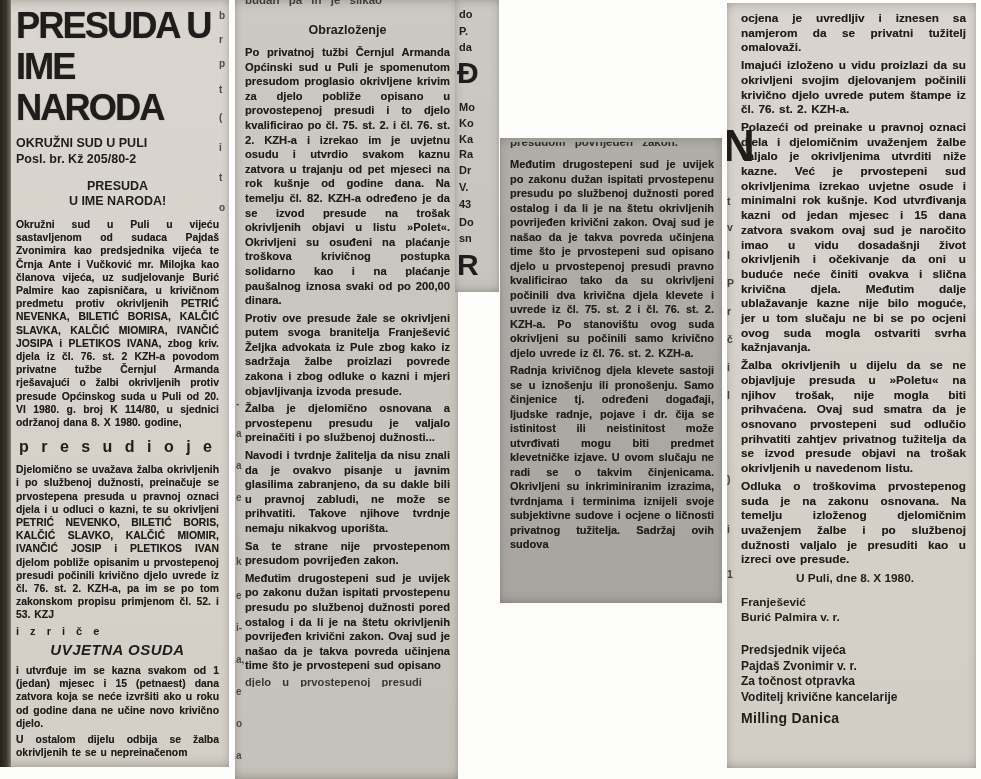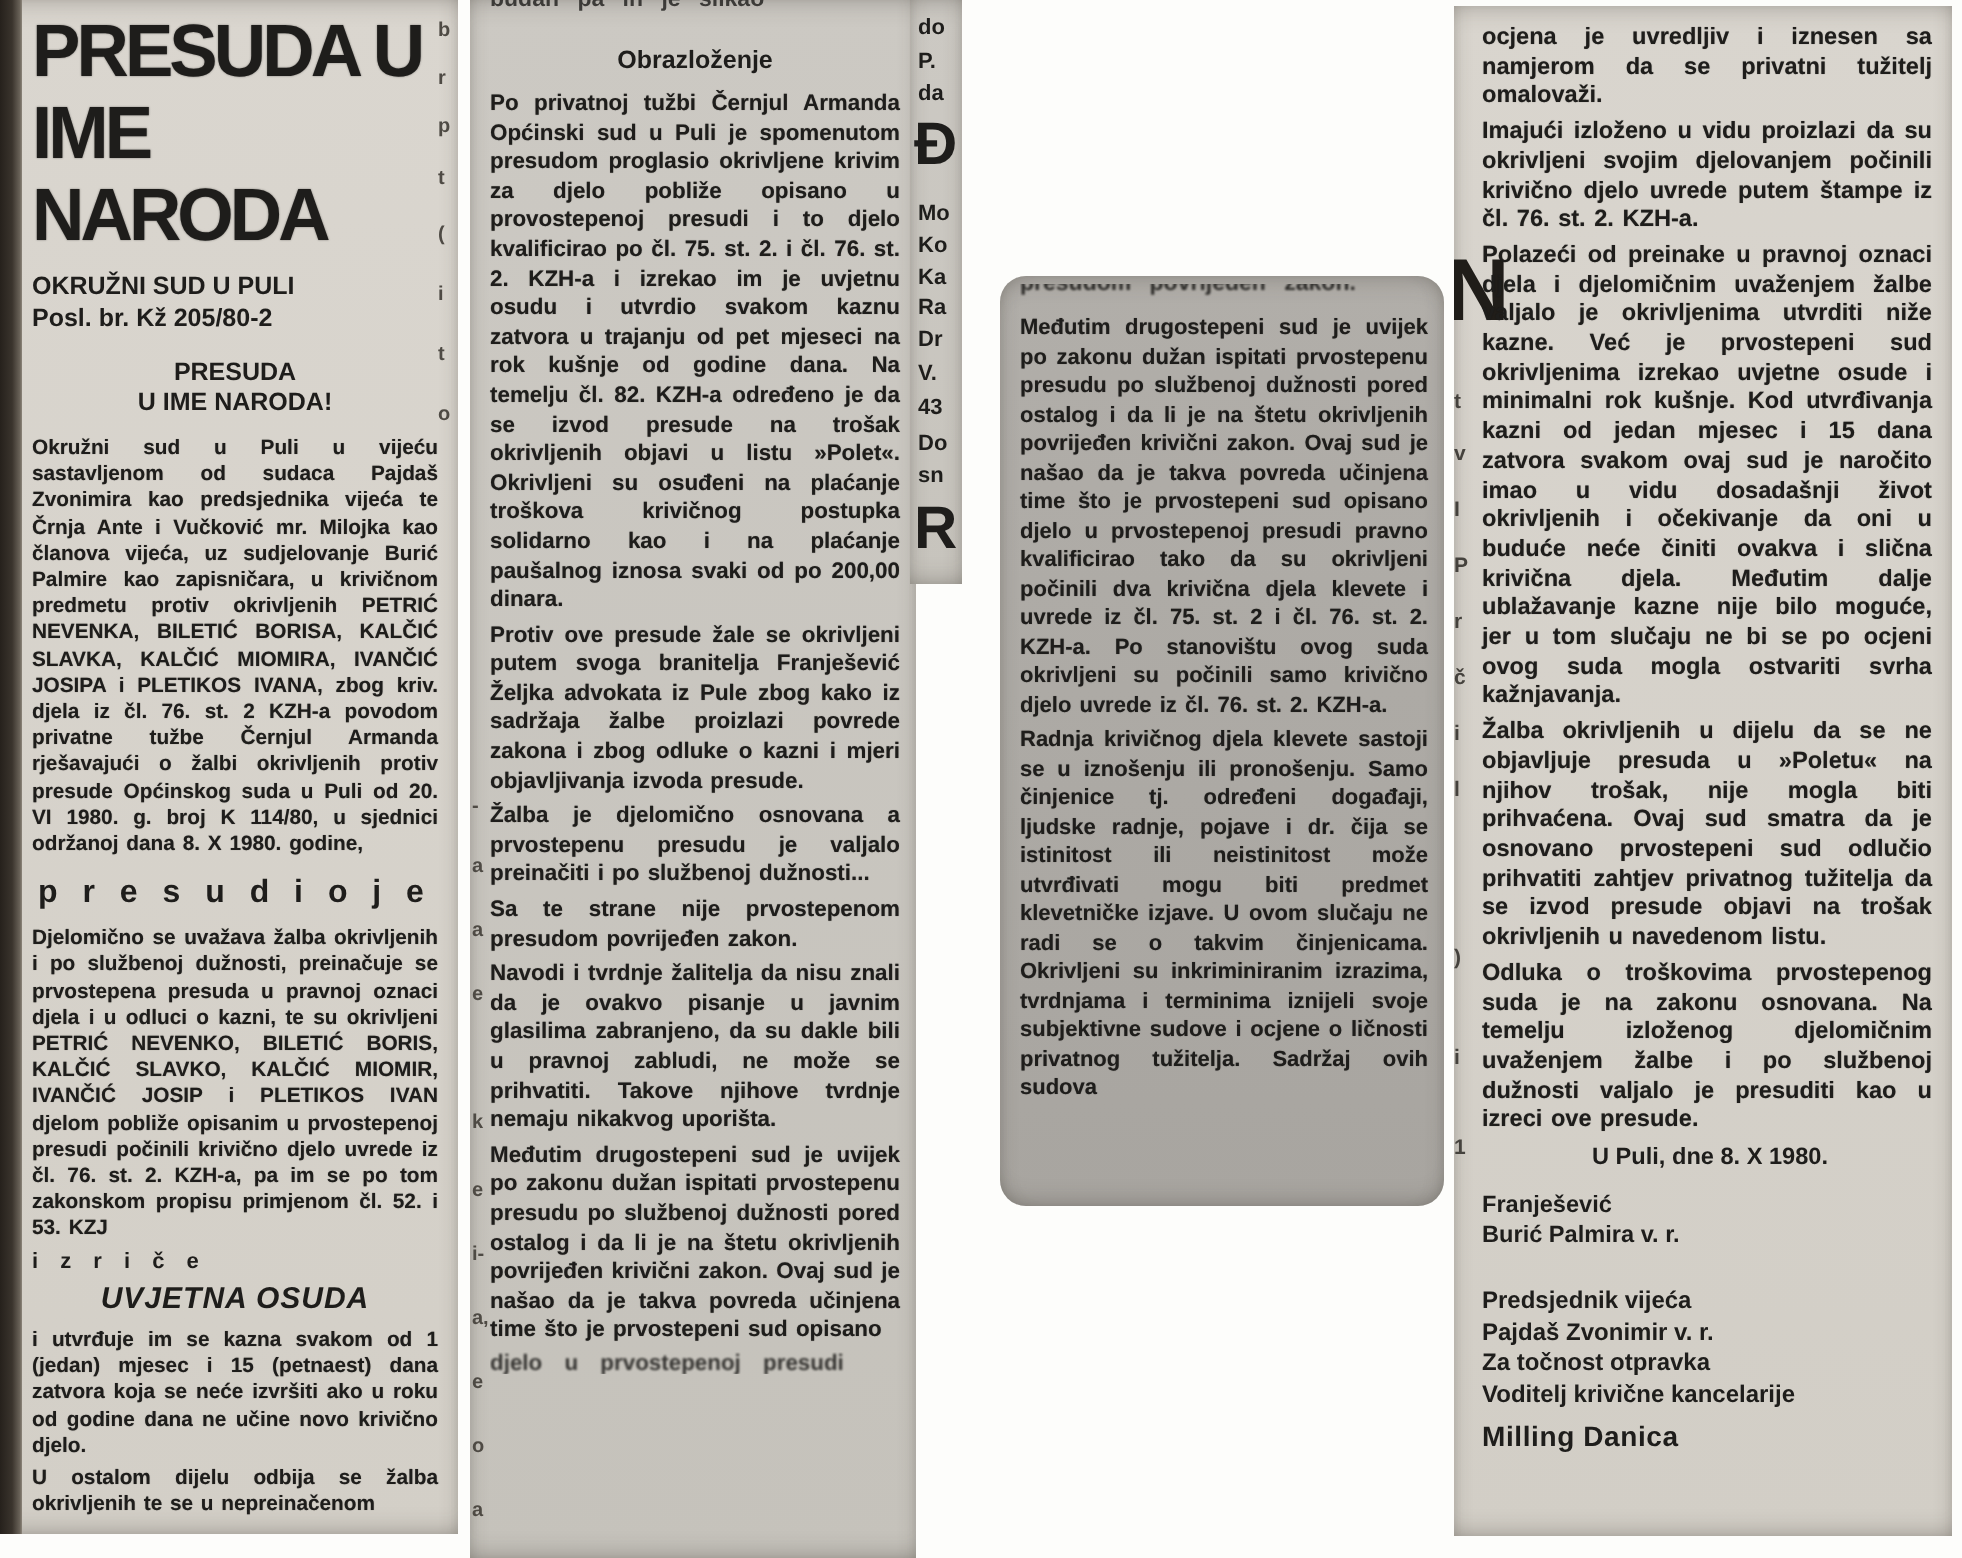--- a/index.html
+++ b/index.html
@@ -30,25 +30,25 @@
   
   .clip2{left:235px;top:0;width:223px;height:779px;background:linear-gradient(180deg,#ccc9c3,#c5c2bb);}
   .clip2 .inner{position:absolute;left:10px;top:0;width:205px;}
   .body2{font-size:11.2px;line-height:14.6px;}
   .obraz{font-size:12.5px;margin:10px 0 8px 0;}
   .cut-line{height:13px;overflow:hidden;}
   .cut-line span{display:block;transform:translateY(-6px);filter:blur(.3px);opacity:.8;font-size:11.5px;word-spacing:6px;}
   .cut-bottom{height:11px;overflow:hidden;}
   .cut-bottom span{display:block;filter:blur(.4px);opacity:.85;font-size:11.2px;word-spacing:8px;}
   .clip2 .lfrag{left:1px;top:0;width:8px;font-size:10px;}
-  .tab2{left:455px;top:0;width:26px;height:292px;background:linear-gradient(180deg,#ccc9c3,#c7c4bd);}
+  .tab2{left:455px;top:0;width:44px;height:292px;background:linear-gradient(180deg,#ccc9c3,#c7c4bd);}
   .tab2 span{position:absolute;left:4px;font-size:11px;}
   .tab2 .big{font-size:30px;line-height:30px;}
   
-  .clip3{left:500px;top:138px;width:222px;height:465px;background:linear-gradient(180deg,#b1aea9,#a8a5a0;);background:linear-gradient(180deg,#b1aea9,#a8a5a0);border-radius:13px;}
+  .clip3{left:500px;top:138px;width:222px;height:465px;background:linear-gradient(180deg,#b1aea9,#a8a5a0;);background:linear-gradient(180deg,#b1aea9,#a8a5a0);}
   .clip3 .inner{position:absolute;left:10px;top:4px;width:204px;}
   .body3{font-size:11px;line-height:14.5px;}
   .smudge span{filter:blur(.6px);opacity:.9;}
   
   .clip4{left:727px;top:3px;width:249px;height:765px;background:linear-gradient(180deg,#d9d5ce,#d2cec6);}
   .clip4 .inner{position:absolute;left:14px;top:8px;width:225px;}
   .body4{font-size:11.8px;line-height:14.7px;}
   .date-line{padding-left:55px;margin-top:4px;font-size:11.8px;}
   .sig-left{font-size:11.8px;line-height:15px;margin-top:10px;}
   .sig-right{font-size:12px;line-height:15.5px;margin-top:18px;}
@@ -107,22 +107,22 @@
       <span style="top:750px">a</span>
     </div>
     <div class="inner">
       <div class="cut-line">
           <span>budan pa ih je slikao</span>
         </div>
       <div class="obraz ctr">Obrazloženje</div>
       <p class="body2 j">Po privatnoj tužbi Černjul Armanda Općinski sud u Puli je spomenutom presudom proglasio okrivljene krivim za djelo pobliže opisano u provostepenoj presudi i to djelo kvalificirao po čl. 75. st. 2. i čl. 76. st. 2. KZH-a i izrekao im je uvjetnu osudu i utvrdio svakom kaznu zatvora u trajanju od pet mjeseci na rok kušnje od godine dana. Na temelju čl. 82. KZH-a određeno je da se izvod presude na trošak okrivljenih objavi u listu »Polet«. Okrivljeni su osuđeni na plaćanje troškova krivičnog postupka solidarno kao i na plaćanje paušalnog iznosa svaki od po 200,00 dinara.</p>
       <p class="body2 j">Protiv ove presude žale se okrivljeni putem svoga branitelja Franješević Željka advokata iz Pule zbog kako iz sadržaja žalbe proizlazi povrede zakona i zbog odluke o kazni i mjeri objavljivanja izvoda presude.</p>
       <p class="body2 j">Žalba je djelomično osnovana a prvostepenu presudu je valjalo preinačiti i po službenoj dužnosti...</p>
+      <p class="body2 j">Navodi i tvrdnje žalitelja da nisu znali da je ovakvo pisanje u javnim glasilima zabranjeno, da su dakle bili u pravnoj zabludi, ne može se prihvatiti. Takove njihove tvrdnje nemaju nikakvog uporišta.</p>
       <p class="body2 j">Sa te strane nije prvostepenom presudom povrijeđen zakon.</p>
-      <p class="body2 j">Navodi i tvrdnje žalitelja da nisu znali da je ovakvo pisanje u javnim glasilima zabranjeno, da su dakle bili u pravnoj zabludi, ne može se prihvatiti. Takove njihove tvrdnje nemaju nikakvog uporišta.</p>
       <p class="body2 j">Međutim drugostepeni sud je uvijek po zakonu dužan ispitati prvostepenu presudu po službenoj dužnosti pored ostalog i da li je na štetu okrivljenih povrijeđen krivični zakon. Ovaj sud je našao da je takva povreda učinjena time što je prvostepeni sud opisano</p>
       <div class="cut-bottom">
           <span>djelo u prvostepenoj presudi</span>
         </div>
     </div>
   </section>
 
   <section class="clip tab2">
     <span style="top:8px">do</span>
     <span style="top:25px">P.</span>

